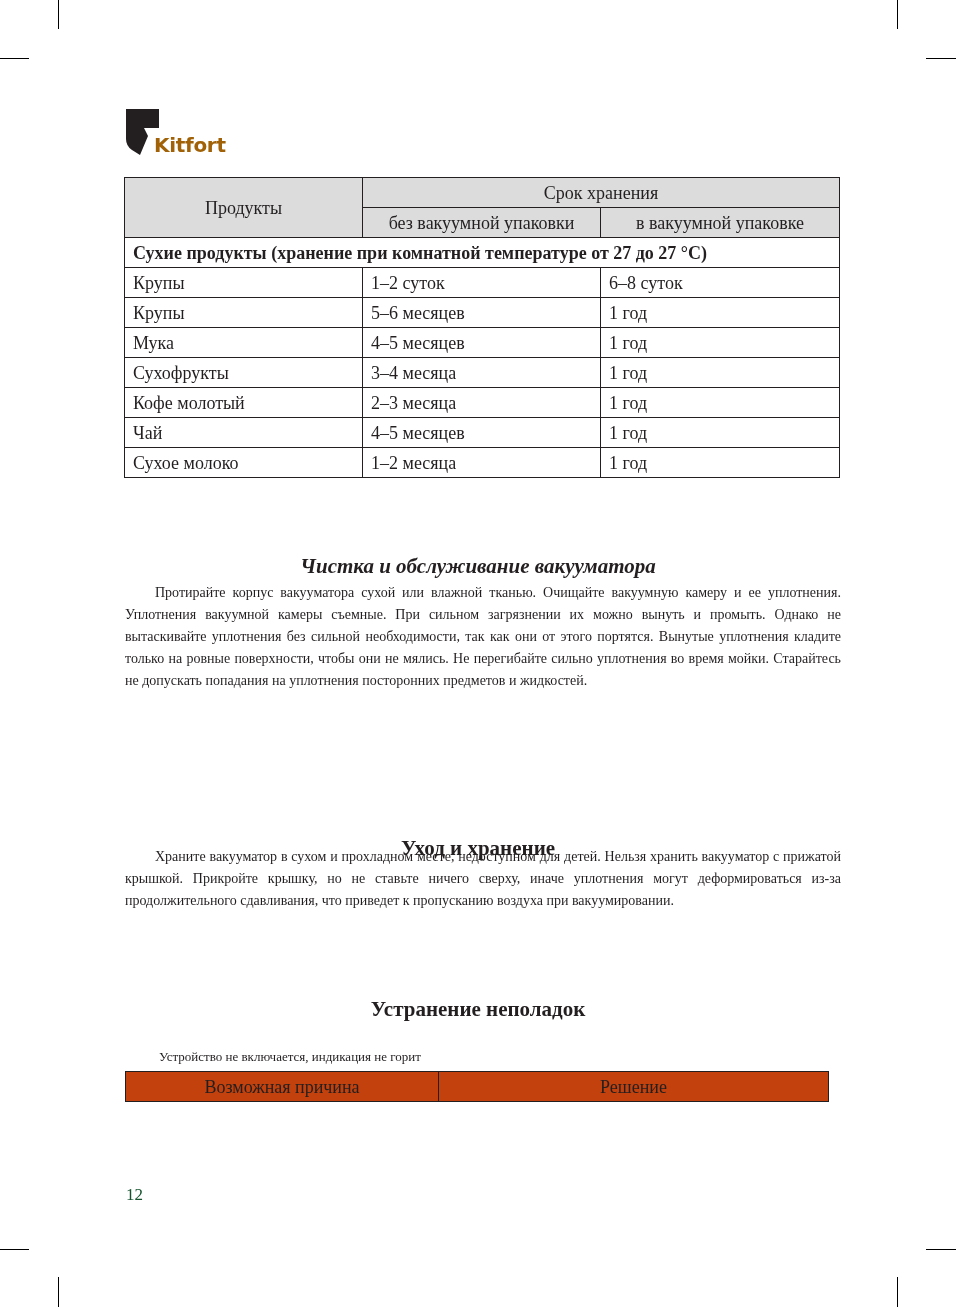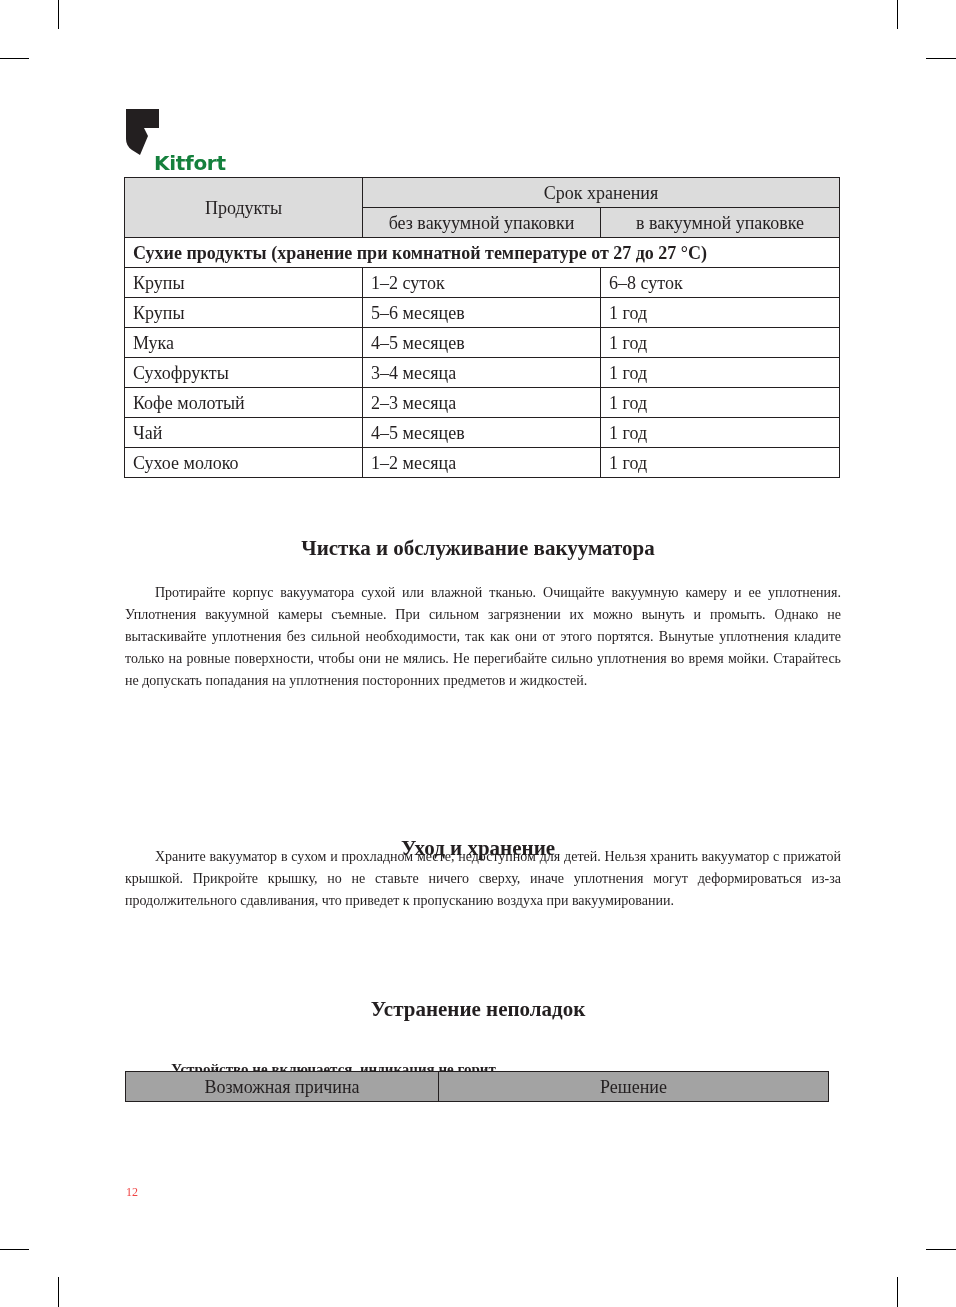--- a/index.html
+++ b/index.html
@@ -2,44 +2,44 @@
 <html><head>
   <meta charset="utf-8">
   <style>
     html, body { margin: 0; padding: 0; background: #ffffff; }
     body { width: 956px; height: 1307px; position: relative; overflow: hidden;
            font-family: "Liberation Serif", "DejaVu Serif", serif; color: #231f20; }
     .crop { position: absolute; background: #000; }
     .logo { position: absolute; left: 126px; top: 109px; width: 100px; height: 50px; }
     .logo-mark { position: absolute; left: 0; top: 0; }
     .logo-text { position: absolute; left: 28px; top: 26px; font-family: "DejaVu Sans", sans-serif;
-                 font-weight: bold; font-size: 20px; letter-spacing: -0.3px; color: #15803d; line-height: 1; margin-top: 18px; }
+                 font-weight: bold; font-size: 20px; letter-spacing: -0.3px; color: #a16207; line-height: 1; }
 
     table.t1 { position: absolute; left: 124px; top: 177px; width: 715px; border-collapse: collapse;
                font-size: 18px; table-layout: fixed; }
     table.t1 td, table.t1 th { border: 1px solid #231f20; padding: 0 8px; height: 29px; font-weight: normal;
                                line-height: 1; white-space: nowrap; }
     table.t1 th { background: #dcdcdc; text-align: center; }
     table.t1 td.c { text-align: left; }
     table.t1 td.section { font-weight: bold; text-align: left; }
 
     h2 { position: absolute; left: 0; width: 956px; margin: 0; text-align: center; font-size: 21px;
          font-weight: bold; line-height: 1; }
     .para { position: absolute; left: 125px; width: 716px; margin: 0; font-size: 14px; line-height: 22px;
             text-align: justify; text-indent: 30px; }
-    .subhead { position: absolute; left: 155px; margin: 16px; font-size: 15px; font-weight: bold; line-height: 1; }
+    .subhead { position: absolute; left: 155px; margin: 4px; font-size: 13px; font-weight: normal; line-height: 1; }
 
     table.t2 { position: absolute; left: 125px; top: 1071px; width: 703px; border-collapse: collapse;
                font-size: 18px; table-layout: fixed; }
     table.t2 td, table.t2 th { border: 1px solid #231f20; padding: 0 8px; line-height: 1; font-weight: normal;
                                white-space: nowrap; }
-    table.t2 th { background: #a3a3a3; height: 29px; text-align: center; }
+    table.t2 th { background: #c2410c; height: 29px; text-align: center; }
     table.t2 td { height: 32px; text-align: left; }
 
-    .page-num { position: absolute; left: 126px; top: 1186px; font-size: 12px; color: #ef4444; line-height: 1; }
+    .page-num { position: absolute; left: 126px; top: 1186px; font-size: 17px; color: #14532d; line-height: 1; }
   </style>
 </head>
 <body>
 
 <div class="crop" style="left:58px;top:0;width:1px;height:29px;"></div>
 <div class="crop" style="left:0;top:58px;width:29px;height:1px;"></div>
 <div class="crop" style="left:897px;top:0;width:1px;height:29px;"></div>
 <div class="crop" style="left:926px;top:58px;width:30px;height:1px;"></div>
 <div class="crop" style="left:0;top:1249px;width:29px;height:1px;"></div>
 <div class="crop" style="left:58px;top:1277px;width:1px;height:30px;"></div>
@@ -102,21 +102,21 @@
     <td class="c">1 год</td>
   </tr>
   <tr>
     <td>Сухое молоко</td>
     <td class="c">1–2 месяца</td>
     <td class="c">1 год</td>
   </tr>
 </tbody>
   </table>
 
-<h2 style="top:538px;">Чистка и обслуживание вакууматора</h2>
+<h2 style="top:556px;font-style:italic;">Чистка и обслуживание вакууматора</h2>
 <p class="para" style="top:582px;">Протирайте корпус вакууматора сухой или влажной тканью. Очищайте вакуумную камеру и ее уплотнения. Уплотнения вакуумной камеры съемные. При сильном загрязнении их можно вынуть и промыть. Однако не вытаскивайте уплотнения без сильной необходимости, так как они от этого портятся. Вынутые уплотнения кладите только на ровные поверхности, чтобы они не мялись. Не перегибайте сильно уплотнения во время мойки. Старайтесь не допускать попадания на уплотнения посторонних предметов и жидкостей.</p>
 
 <h2 style="top:838px;">Уход и хранение</h2>
 <p class="para" style="top:846px;">Храните вакууматор в сухом и прохладном месте, недоступном для детей. Нельзя хранить вакууматор с прижатой крышкой. Прикройте крышку, но не ставьте ничего сверху, иначе уплотнения могут деформироваться из-за продолжительного сдавливания, что приведет к пропусканию воздуха при вакуумировании.</p>
 
 <h2 style="top:999px;">Устранение неполадок</h2>
 <p class="subhead" style="top:1046px;">Устройство не включается, индикация не горит</p>
 
 <table class="t2">
   <colgroup>

